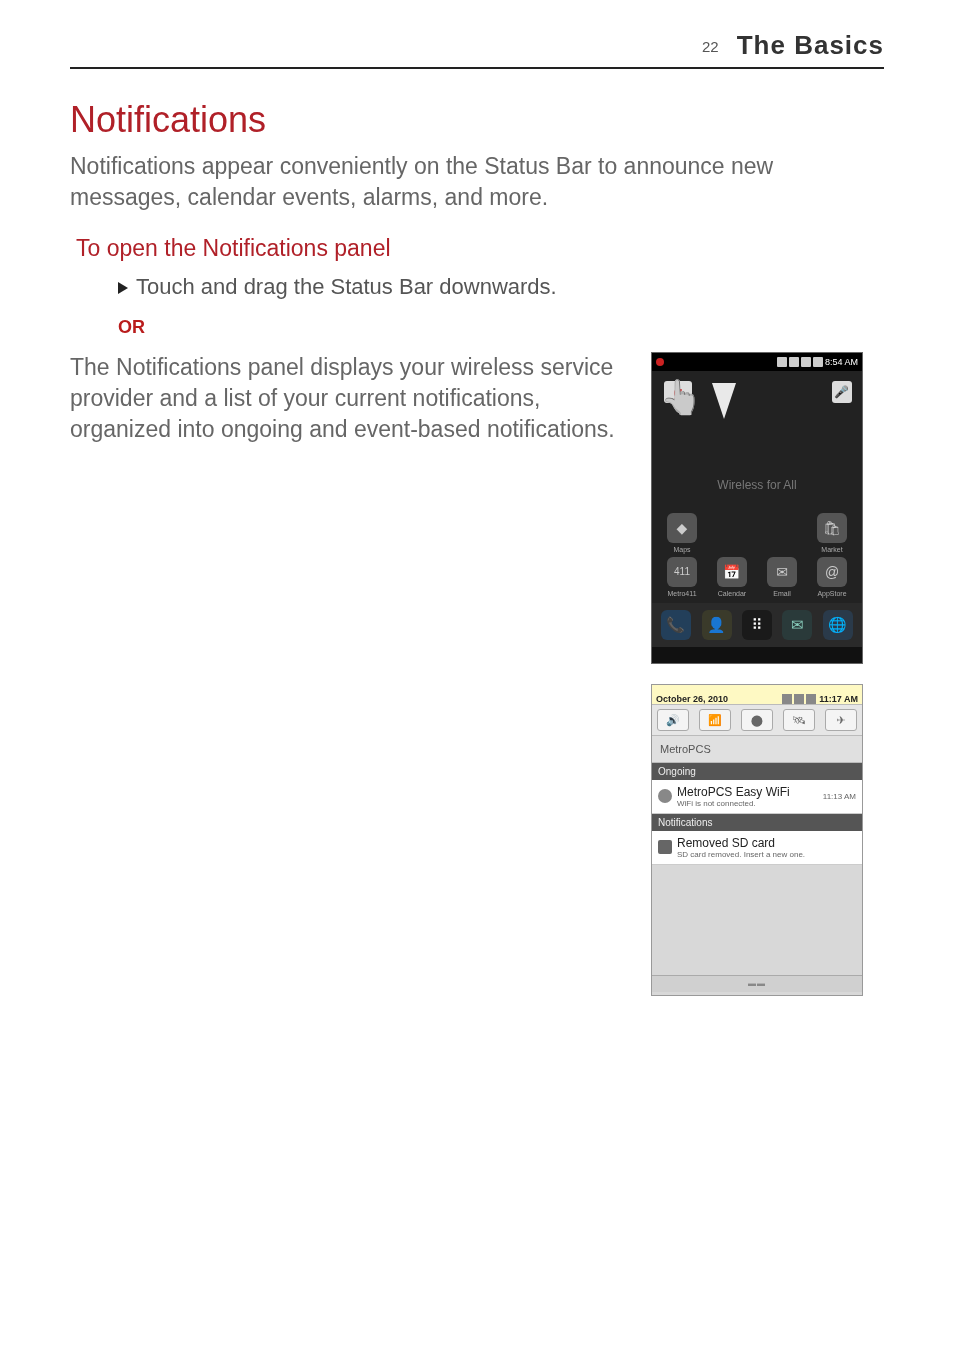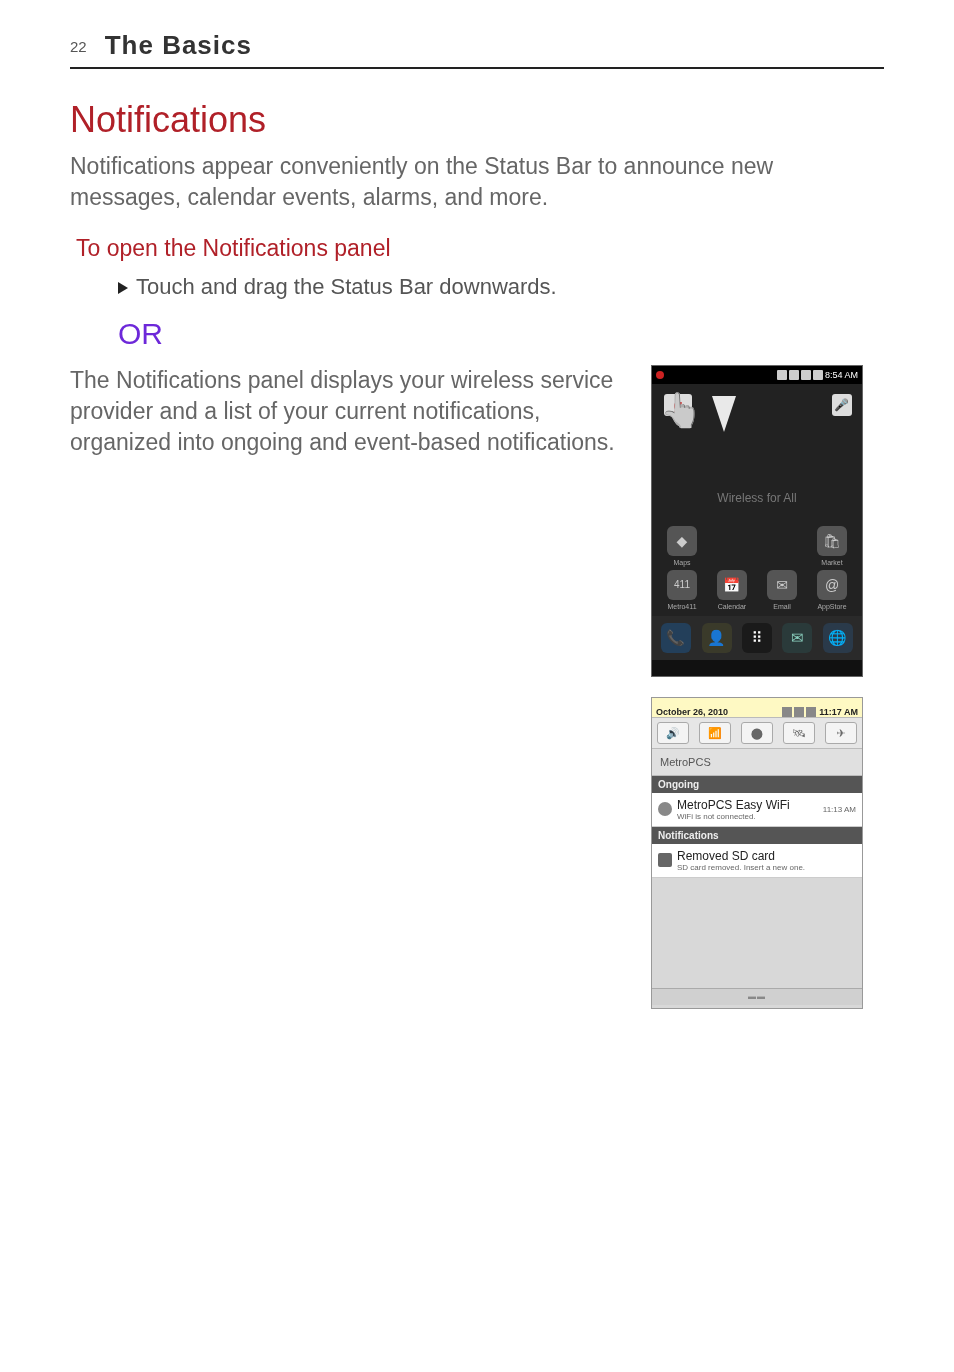--- a/index.html
+++ b/index.html
@@ -15,20 +15,21 @@
     position: relative;
     box-sizing: border-box;
     padding: 30px 70px 40px 70px;
   }
   .header {
     display: flex;
     align-items: baseline;
     border-bottom: 2px solid #222;
     padding-bottom: 6px;
     margin-bottom: 30px;
+    justify-content: flex-end;
   }
   .page-num {
     font-size: 15px;
     color: #555;
     margin-right: 18px;
     position: relative;
     top: -2px;
   }
   .section-title {
     font-size: 26px;
@@ -77,23 +78,23 @@
     border-top: 6px solid transparent;
     border-bottom: 6px solid transparent;
     border-left: 10px solid #222;
   }
   .tri-gray {
     border-top: 6px solid transparent;
     border-bottom: 6px solid transparent;
     border-left: 10px solid #888;
   }
   .or-text {
-    color: #6d28d9;
-    font-size: 30px;
-    font-weight: 400;
+    color: #b91c1c;
+    font-size: 18px;
+    font-weight: 700;
     margin: 10px 0 14px 48px;
   }
   .menu-key-icon {
     display: inline-block;
     width: 44px;
     height: 18px;
     border: 1px solid #999;
     border-radius: 10px;
     background: #eee;
     vertical-align: middle;
@@ -323,21 +324,21 @@
     padding-left: 8px;
     font-size: 11px;
     color: #555;
     background: #e0e0e0;
     border-bottom: 1px solid #bbb;
   }
   .p2-section-hdr {
     background: #555;
     color: #eee;
     font-size: 10px;
-    font-weight: bold;
+    font-weight: normal;
     padding: 3px 6px;
   }
   .p2-notif {
     background: #fff;
     padding: 5px 6px;
     border-bottom: 1px solid #ccc;
     display: flex;
     align-items: center;
   }
   .p2-notif .nic {

